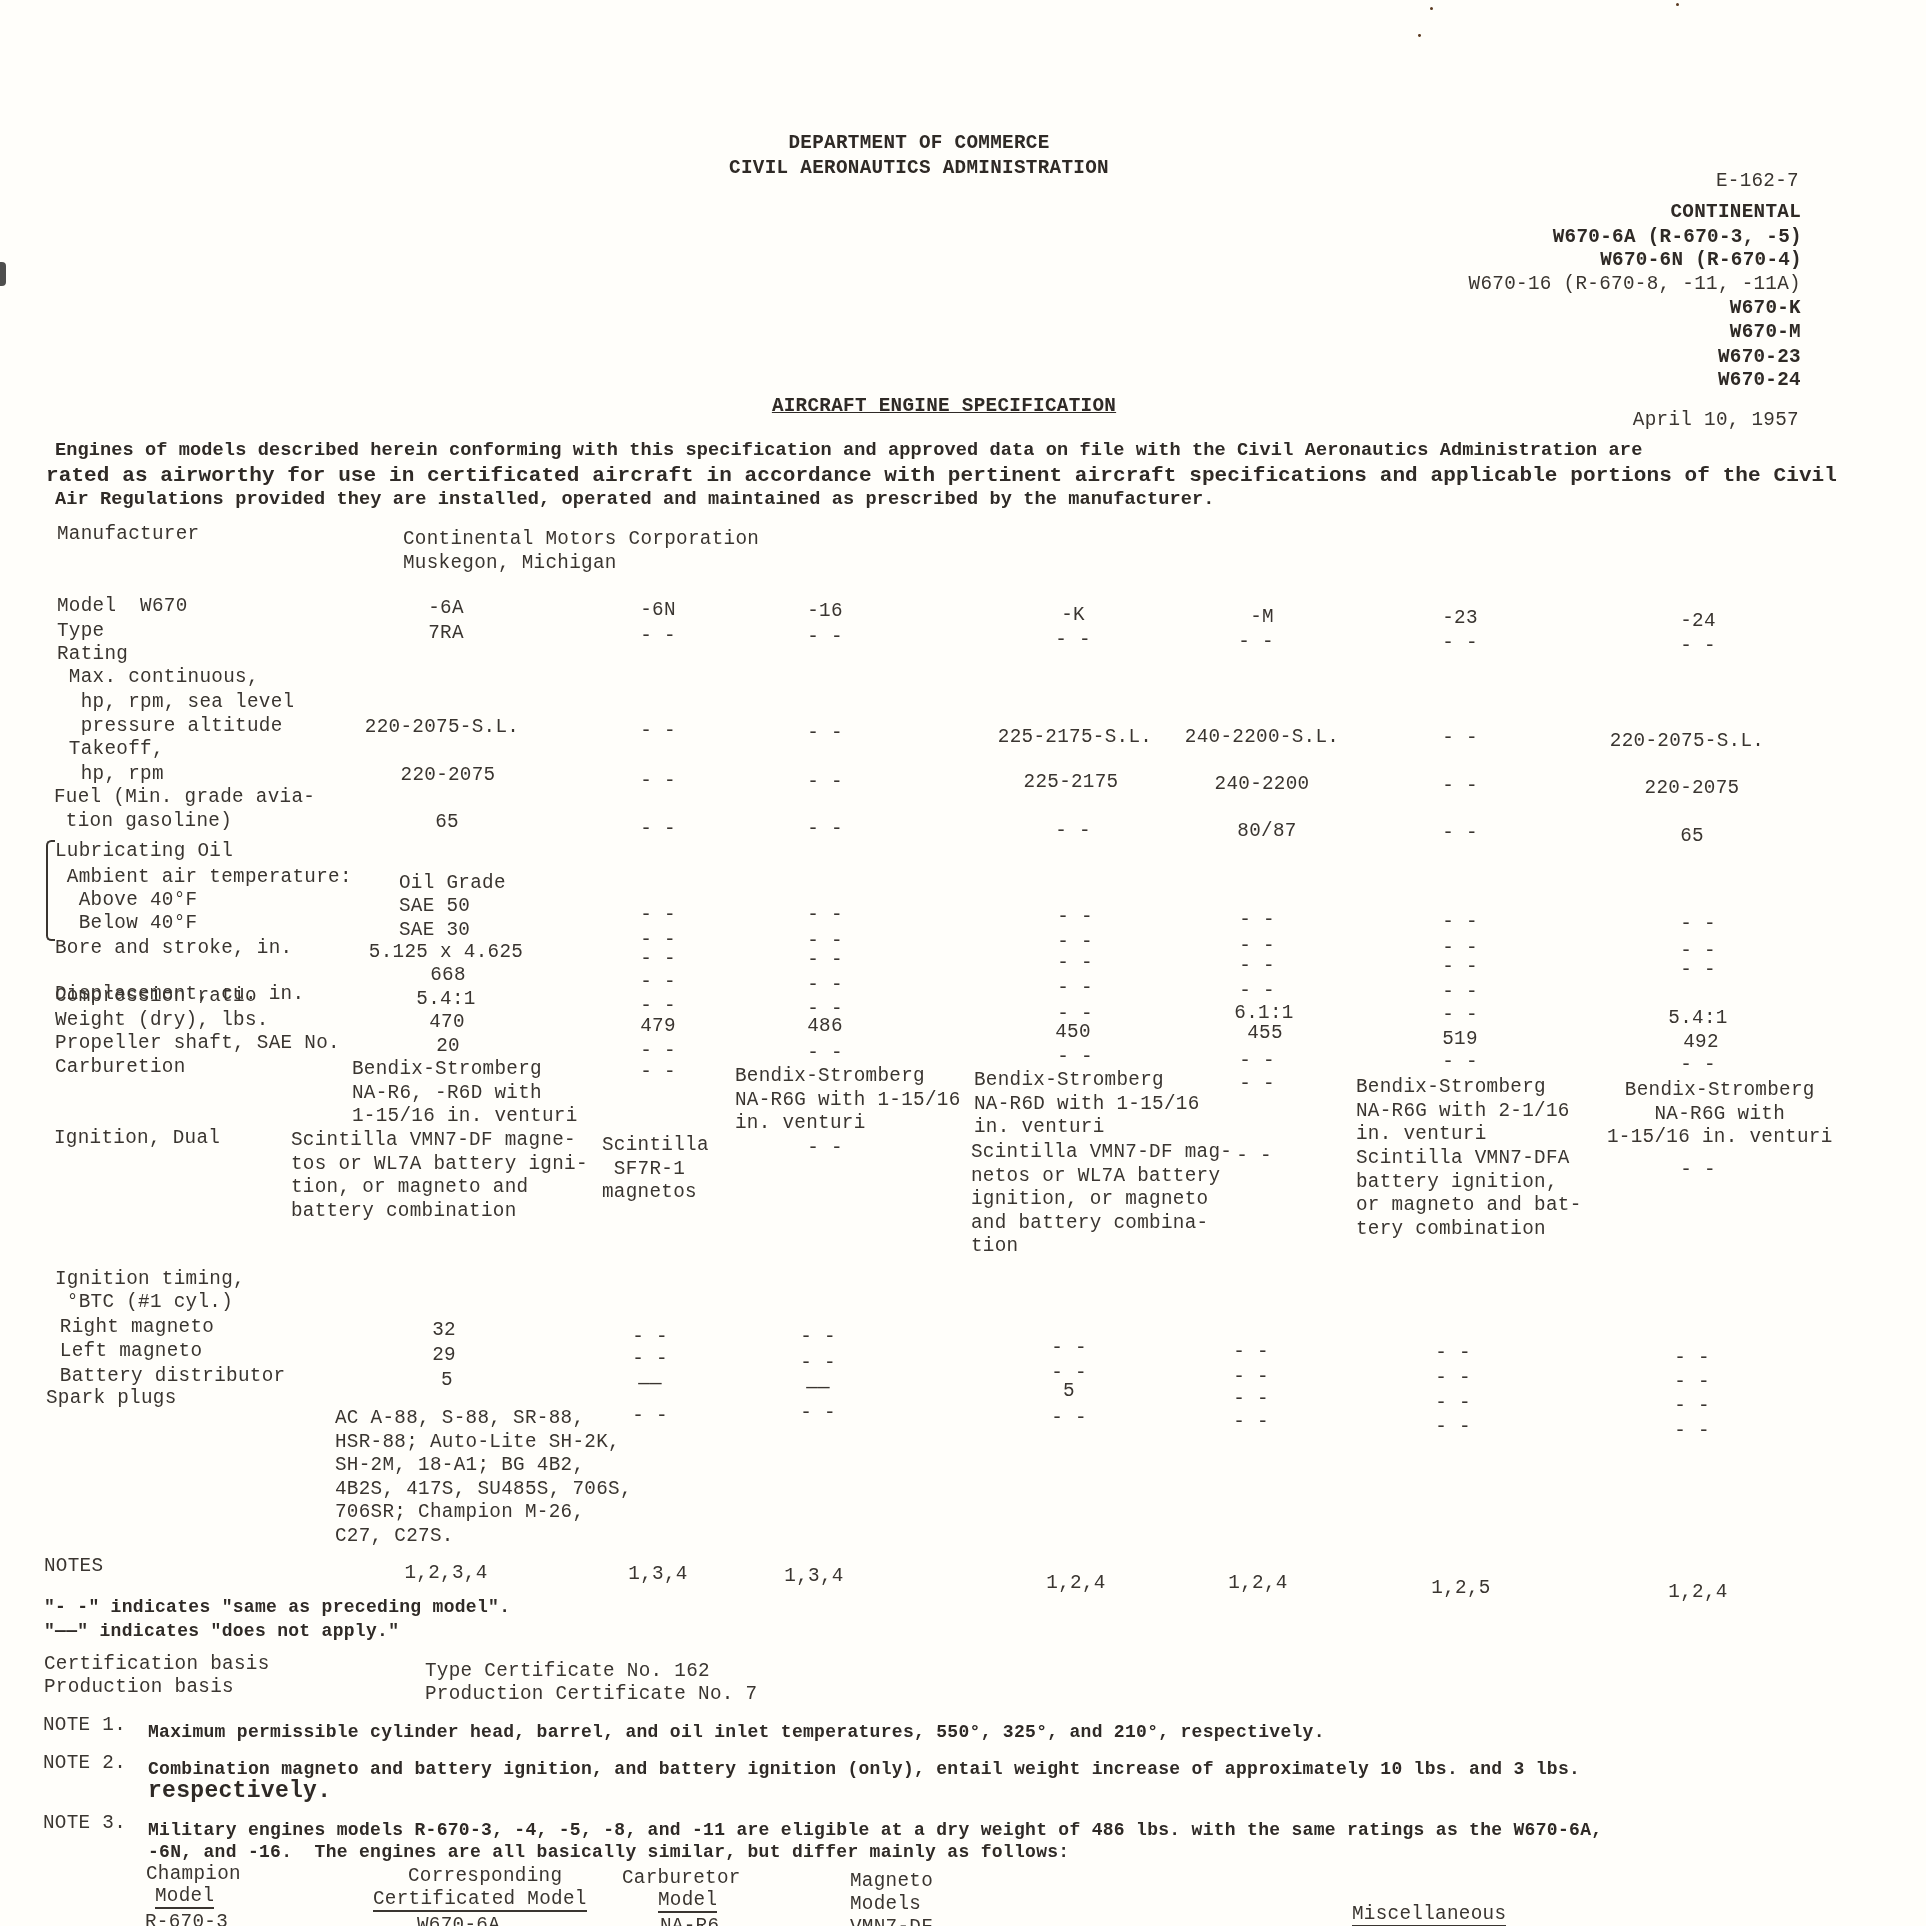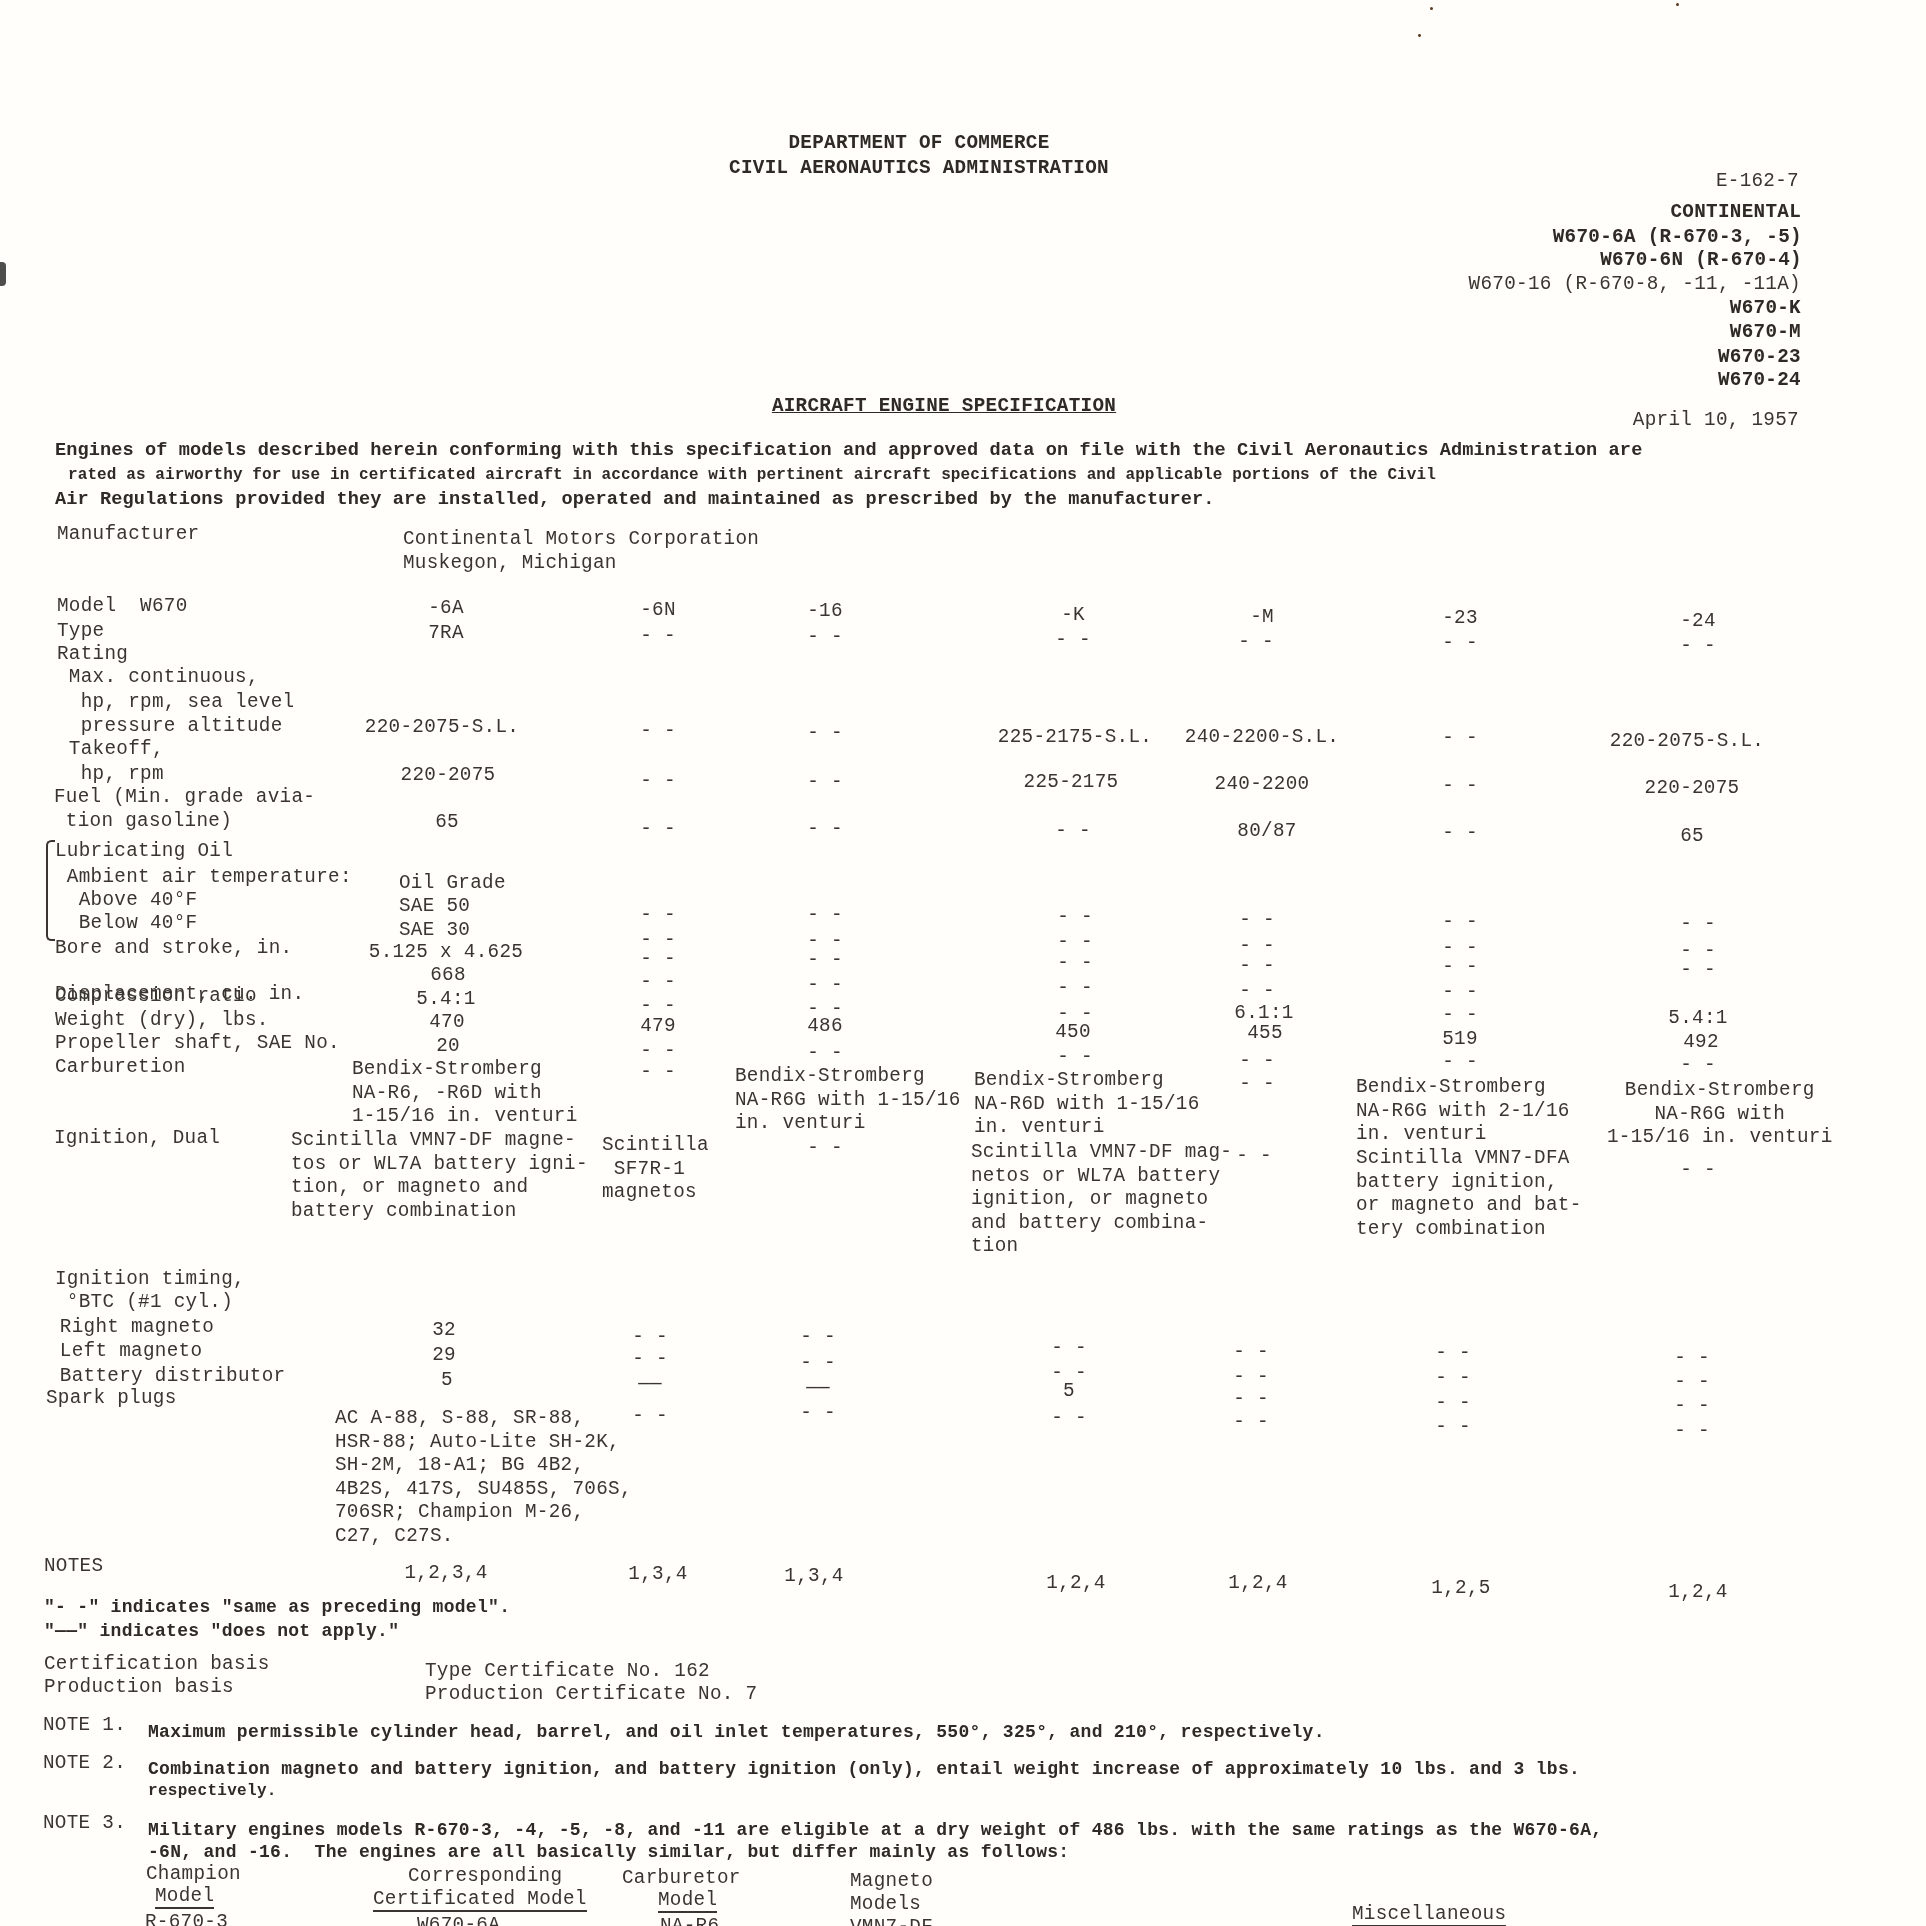--- a/index.html
+++ b/index.html
@@ -38,21 +38,21 @@
 <div class="t r b" style="left:1802px;top:211px;">W670-6N (R-670-4)</div>
 <div class="t r" style="left:1801px;top:235px;">W670-16 (R-670-8, -11, -11A)</div>
 <div class="t r b" style="left:1801px;top:259px;text-align:right;">W670-K</div>
 <div class="t r b" style="left:1801px;top:283px;">W670-M</div>
 <div class="t r b" style="left:1801px;top:308px;">W670-23</div>
 <div class="t r b" style="left:1801px;top:331px;">W670-24</div>
 <div class="t r" style="left:1799px;top:371px;">April 10, 1957</div>
 <div class="t c u b" style="left:944px;top:395px;">AIRCRAFT ENGINE SPECIFICATION</div>
 
 <div class="t b" style="left:55px;top:439px;font-size:18.6px;letter-spacing:0.1px;">Engines of models described herein conforming with this specification and approved data on file with the Civil Aeronautics Administration are</div>
-<div class="t b" style="left:68px;top:464px;font-size:16px;letter-spacing:0.1px;">rated as airworthy for use in certificated aircraft in accordance with pertinent aircraft specifications and applicable portions of the Civil</div>
+<div class="t b" style="left:46px;top:464px;font-size:21px;letter-spacing:0.1px;">rated as airworthy for use in certificated aircraft in accordance with pertinent aircraft specifications and applicable portions of the Civil</div>
 <div class="t b" style="left:55px;top:488px;font-size:18.6px;letter-spacing:0.1px;">Air Regulations provided they are installed, operated and maintained as prescribed by the manufacturer.</div>
 
 <div class="t" style="left:57px;top:523px;">Manufacturer</div>
 <div class="t" style="left:403px;top:528px;">Continental Motors Corporation</div>
 <div class="t" style="left:403px;top:552px;">Muskegon, Michigan</div>
 
 <div class="t" style="left:57px;top:595px;">Model  W670</div>
 <div class="t c" style="left:446px;top:597px;">-6A</div>
 <div class="t c" style="left:658px;top:599px;">-6N</div>
 <div class="t c" style="left:825px;top:600px;">-16</div>
@@ -266,21 +266,21 @@
 <div class="t" style="left:44px;top:1653px;">Certification basis</div>
 <div class="t" style="left:425px;top:1660px;">Type Certificate No. 162</div>
 <div class="t" style="left:44px;top:1676px;">Production basis</div>
 <div class="t" style="left:425px;top:1683px;">Production Certificate No. 7</div>
 
 <div class="t" style="left:43px;top:1714px;">NOTE 1.</div>
 <div class="t b" style="left:148px;top:1721px;font-size:18px;">Maximum permissible cylinder head, barrel, and oil inlet temperatures, 550°, 325°, and 210°, respectively.</div>
 
 <div class="t" style="left:43px;top:1752px;">NOTE 2.</div>
 <div class="t b" style="left:148px;top:1758px;font-size:18px;">Combination magneto and battery ignition, and battery ignition (only), entail weight increase of approximately 10 lbs. and 3 lbs.</div>
-<div class="t b" style="left:148px;top:1780px;font-size:16px;">respectively.</div>
+<div class="t b" style="left:148px;top:1780px;font-size:23px;">respectively.</div>
 
 <div class="t" style="left:43px;top:1812px;">NOTE 3.</div>
 <div class="t b" style="left:148px;top:1819px;font-size:18px;">Military engines models R-670-3, -4, -5, -8, and -11 are eligible at a dry weight of 486 lbs. with the same ratings as the W670-6A,</div>
 <div class="t b" style="left:148px;top:1841px;font-size:18px;">-6N, and -16.  The engines are all basically similar, but differ mainly as follows:</div>
 
 <div class="t" style="left:146px;top:1863px;">Champion</div>
 <div class="t uline" style="left:155px;top:1886px;line-height:21px;">Model</div>
 <div class="t" style="left:145px;top:1911px;">R-670-3</div>
 
 <div class="t" style="left:408px;top:1865px;">Corresponding</div>

